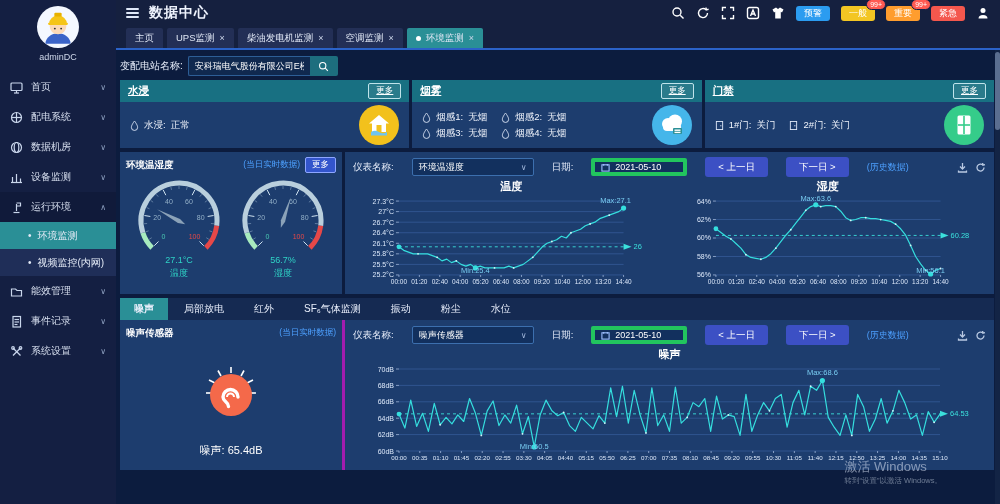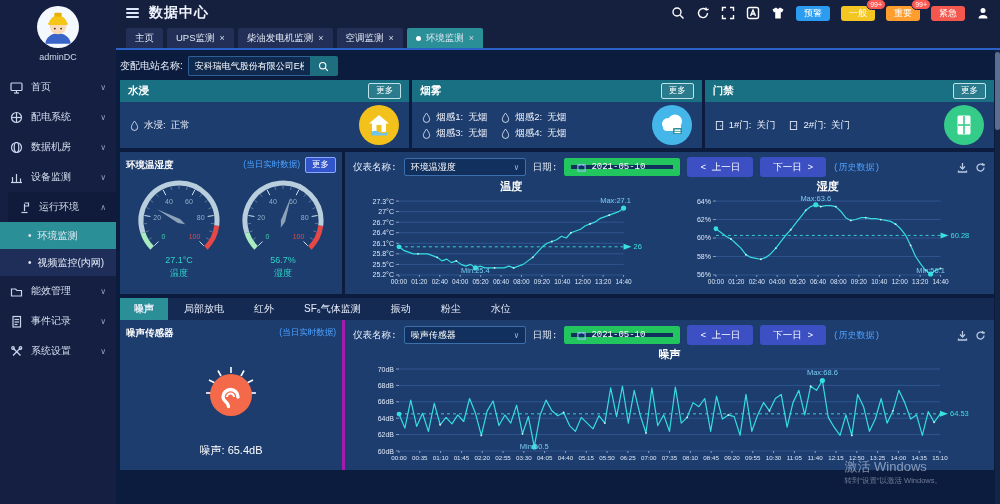--- a/index.html
+++ b/index.html
@@ -8,21 +8,21 @@
   .app { display:flex; width:1000px; height:504px; }
 
   
   .sidebar { width:116px; flex-shrink:0; background:#141f42; display:flex; flex-direction:column; }
   .avatar-wrap { display:flex; flex-direction:column; align-items:center; padding-top:6px; }
   .avatar { width:42px; height:42px; border-radius:50%; overflow:hidden; background:#f4f8ff; }
   .username { font-size:9px; color:#cfd8ea; margin-top:4px; }
   .nav { flex:1; margin-top:10px; font-size:10px; }
   .nav-item { height:30px; display:flex; align-items:center; gap:8px; padding:0 10px; color:#d6deee; cursor:pointer; }
   .nav-item .chev { margin-left:auto; color:#8ea0c0; font-size:8px; }
-  .nav-item.open { background:#101a3a;margin-left:8px; }
+  .nav-item.open { background:#101a3a; }
   .sub-item { height:27px; display:flex; align-items:center; gap:6px; padding-left:28px; color:#e3eaf6; background:#1f2e58; cursor:pointer; }
   .sub-item .bullet { font-size:10px; }
   .sub-item.active { background:#2a8f96; }
   .ico { width:13px; height:13px; flex-shrink:0; }
   .ico svg { width:13px; height:13px; stroke:#c9d6ec; fill:none; stroke-width:1.2; }
 
   
   .main { flex:1; display:flex; flex-direction:column; min-width:0; }
   .topbar { height:26px; background:#15203f; display:flex; align-items:center; padding:0 10px; gap:10px; flex-shrink:0; }
   .burger { display:flex; flex-direction:column; gap:2px; cursor:pointer; }
@@ -43,42 +43,42 @@
   
   .content { flex:1; background:#0c1c3e; padding:4px 6px 0 4px; position:relative; min-height:0; }
   .search-row { height:24px; display:flex; align-items:center; gap:5px; margin-bottom:2px; font-size:10px; }
   .search-box { display:flex; height:20px; }
   .search-box input { width:122px; height:20px; background:#10294f; border:1px solid #2d5e96; border-right:none; color:#fff; font-size:9px; padding:0 6px; outline:none; border-radius:2px 0 0 2px; }
   .search-btn { width:28px; background:#1d6e7e; display:flex; align-items:center; justify-content:center; border-radius:0 2px 2px 0; cursor:pointer; }
   .search-btn svg { width:11px; height:11px; stroke:#fff; fill:none; stroke-width:1.4; }
 
   .status-row { display:flex; gap:3px; margin-bottom:4px; }
   .spanel { flex:1; background:#1d3d6e; }
-  .spanel-header { height:22px; background:#187082; display:flex; align-items:center; padding:0 8px; font-size:10.5px; font-weight:bold; color:#fff; }
+  .spanel-header { height:22px; background:#187082; display:flex; align-items:center; padding:0 8px; font-size:10.5px; font-weight:bold; color:#fff;text-decoration:underline; }
   .more-btn { margin-left:auto; font-size:8.5px; color:#fff; border:1px solid #bfe3ea; background:rgba(255,255,255,.08); border-radius:2px; padding:1px 7px; cursor:pointer; font-weight:normal; }
   .spanel-body { height:46px; display:flex; align-items:center; padding:0 10px; gap:6px; }
   .sitems { display:grid; grid-template-columns:1fr 1fr; gap:3px 14px; }
   .sitem { display:flex; align-items:center; gap:5px; font-size:9.5px; color:#f0f4fc; white-space:nowrap; }
   .sitem svg { width:9px; height:11px; stroke:#dfe8f8; fill:none; stroke-width:1; flex-shrink:0; }
   .bigicon { width:40px; height:40px; margin-left:auto; flex-shrink:0; }
 
   .section { background:#1d3d6e; margin-bottom:4px; }
   .section-header { height:20px; background:#187082; display:flex; align-items:center; padding:0 8px; font-size:10.5px; font-weight:bold; color:#fff; }
   .th-body { display:flex; gap:3px; height:142px; background:#0c1c3e;border-radius:20px; }
   .gauge-panel { width:222px; flex-shrink:0; background:#1d3d6e; padding:4px 6px; }
   .gp-header { display:flex; align-items:center; font-size:9.5px; font-weight:bold; color:#fff; height:18px; }
   .realtime { color:#4da0ff; font-size:8.5px; margin-left:auto; font-weight:normal; }
   .more-blue { background:#3355cc; border:1px solid #8ea6ff; color:#fff; font-size:8.5px; border-radius:2px; padding:1px 6px; margin-left:5px; cursor:pointer; font-weight:normal; }
   .gauges { display:flex; justify-content:center; }
 
   .chart-panel { flex:1; background:#1d3d6e; padding:3px 8px; min-width:0; display:flex; flex-direction:column; }
-  .controls { display:flex; align-items:center; gap:7px; font-size:9.5px; height:24px; flex-shrink:0;font-family:Liberation Mono, monospace; }
+  .controls { display:flex; align-items:center; gap:18px; font-size:9.5px; height:24px; flex-shrink:0; }
   .selectbox { width:122px; height:18px; background:#12305e; border:1px solid #3c6fae; border-radius:2px; display:flex; align-items:center; padding:0 6px; font-size:9px; color:#fff; cursor:pointer; }
   .selectbox .caret { margin-left:auto; color:#9fb6da; font-size:8px; }
-  .datebox { width:116px; height:18px; background:#12305e; border:7px solid #22c55e; border-radius:2px; display:flex; align-items:center; gap:5px; padding:0 6px; font-size:9px; color:#fff; cursor:pointer; }
+  .datebox { width:96px; height:18px; background:#12305e; border:4px solid #22c55e; border-radius:2px; display:flex; align-items:center; gap:5px; padding:0 6px; font-size:9px; color:#fff; cursor:pointer; }
   .datebox svg { width:9px; height:9px; stroke:#9fc0ff; fill:none; stroke-width:1.2; }
   .nav-btn { height:20px; background:#3c50c4; color:#fff; font-size:9.5px; border-radius:3px; padding:0 13px; display:flex; align-items:center; cursor:pointer;text-align:center; }
   .history { color:#4da0ff; font-size:9px; cursor:pointer; }
   .chart-tools { margin-left:auto; display:flex; gap:7px; }
   .chart-tools svg { width:11px; height:11px; stroke:#b9c9e2; fill:none; stroke-width:1.3; cursor:pointer; }
   .charts-row { display:flex; flex:1; min-height:0; }
   .chart-box { flex:1; min-width:0; }
   .chart-title { text-align:center; font-size:11px; font-weight:bold; color:#fff; height:14px; line-height:14px; }
   svg.linechart { display:block; width:100%; }
 

